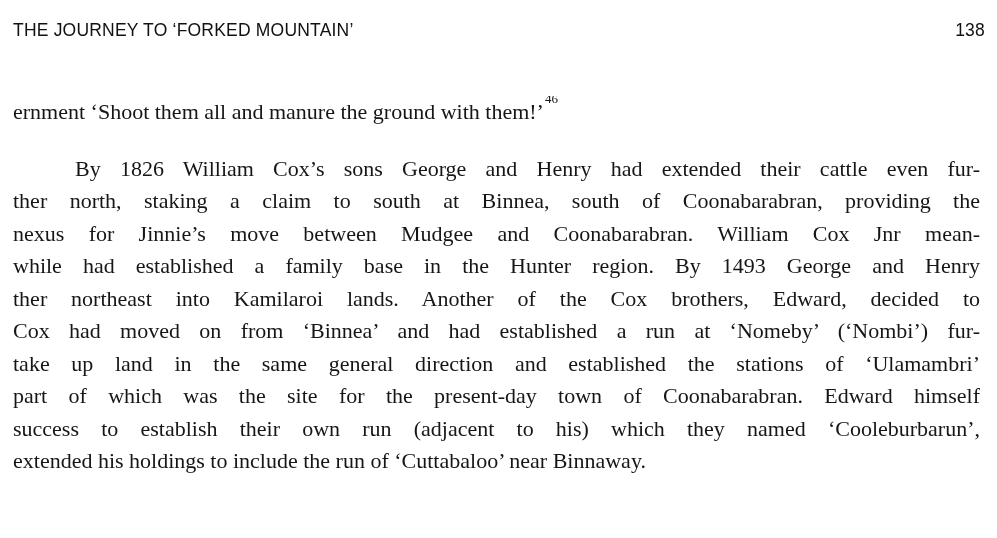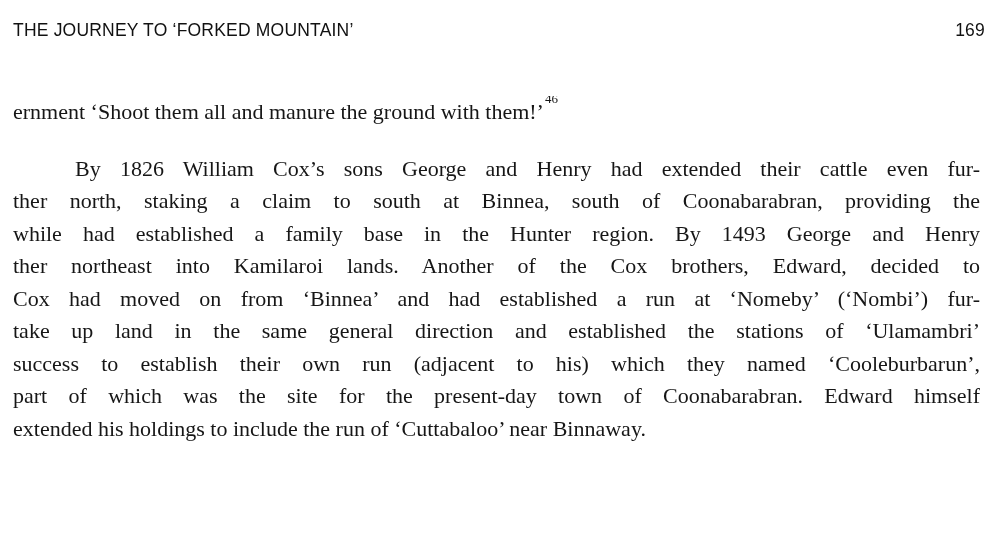--- a/index.html
+++ b/index.html
@@ -72,36 +72,37 @@
     margin-left: 1px;
   }
 </style>
 </head>
 <body>
 
 <div class="page">
 
   <header class="running-head">
     <span>THE JOURNEY TO ‘FORKED MOUNTAIN’</span>
-    <span>169</span>
+    <span>138</span>
   </header>
 
   <main class="body-text">
 
     <p class="para">
       <span class="line"><span>ernment ‘Shoot them all and manure the ground with them!’</span><sup class="fnref">46</sup></span>
     </p>
 
     <p class="para para2">
       <span class="line j indent">By 1826 William Cox’s sons George and Henry had extended their cattle even fur-</span>
       <span class="line j">ther north, staking a claim to south at Binnea, south of Coonabarabran, providing the</span>
+      <span class="line j">nexus for Jinnie’s move between Mudgee and Coonabarabran. William Cox Jnr mean-</span>
       <span class="line j">while had established a family base in the Hunter region. By 1493 George and Henry</span>
       <span class="line j">ther northeast into Kamilaroi lands. Another of the Cox brothers, Edward, decided to</span>
       <span class="line j">Cox had moved on from ‘Binnea’ and had established a run at ‘Nomeby’ (‘Nombi’) fur-</span>
       <span class="line j">take up land in the same general direction and established the stations of ‘Ulamambri’</span>
+      <span class="line j">part of which was the site for the present-day town of Coonabarabran. Edward himself</span>
       <span class="line j">success to establish their own run (adjacent to his) which they named ‘Cooleburbarun’,</span>
-      <span class="line j">part of which was the site for the present-day town of Coonabarabran. Edward himself</span>
       <span class="line">extended his holdings to include the run of ‘Cuttabaloo’ near Binnaway.</span>
     </p>
 
   </main>
 
 </div>
 
 </body></html>

